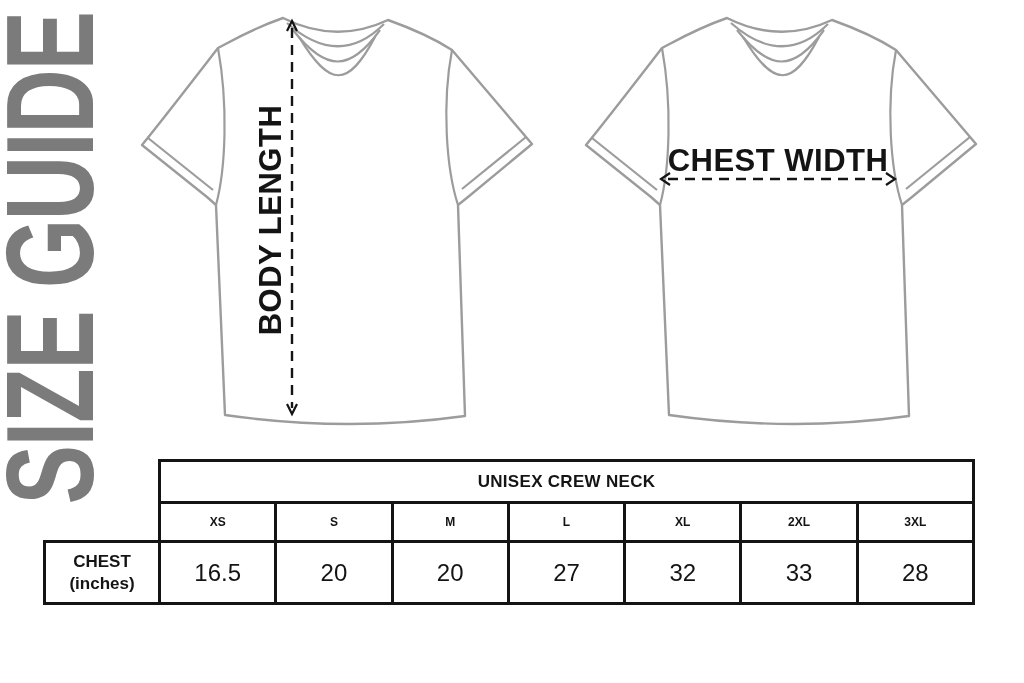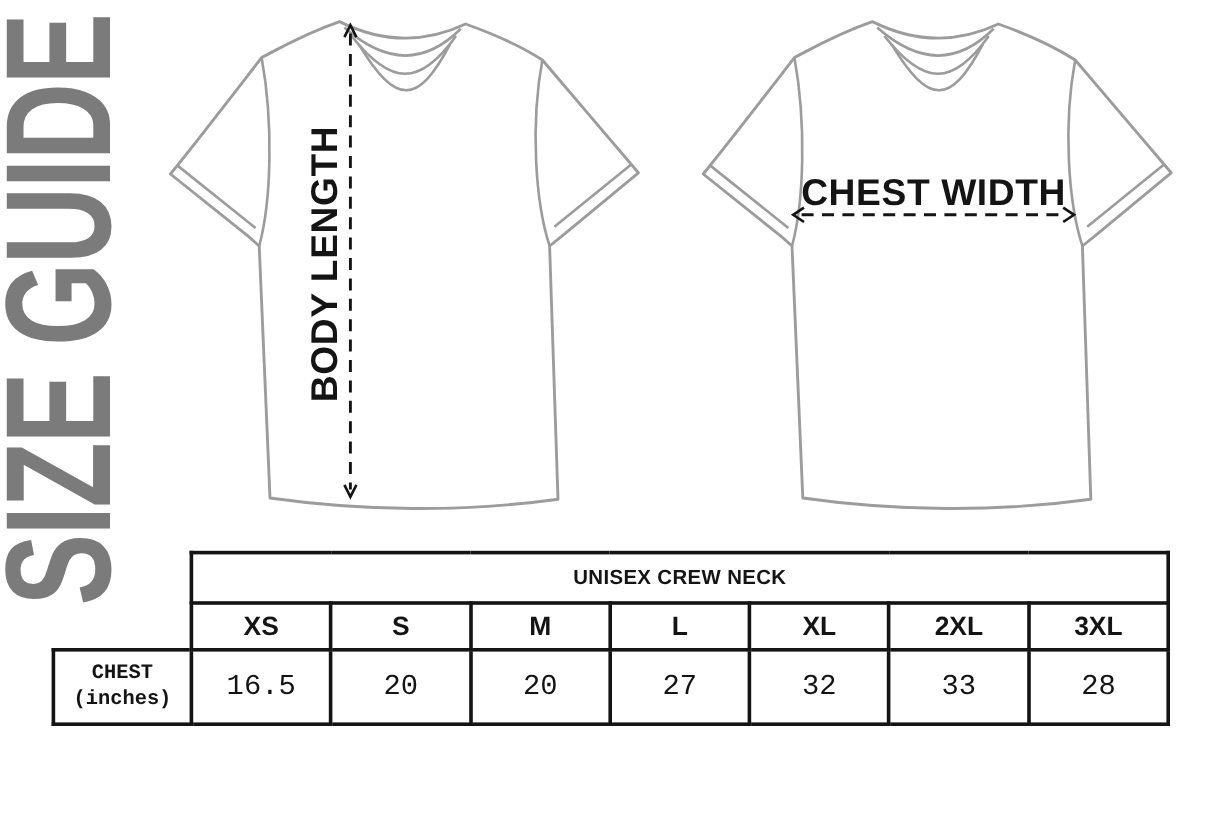--- a/index.html
+++ b/index.html
@@ -40,24 +40,24 @@
     font-family:"Liberation Sans", sans-serif;
     font-weight:bold;font-size:31px;fill:var(--ink);letter-spacing:0.5px;
   }
   
   .size-table{position:absolute;left:43px;top:445px;margin-top:14px;}
   table{border-collapse:collapse;table-layout:fixed;width:932px;}
   td{border:3px solid var(--ink);padding:0;text-align:center;vertical-align:middle;color:var(--ink);}
   td.ghost{border:none;background:transparent;}
   tr.r-title{height:42px;}
   tr.r-sizes{height:39px;}
-  tr.r-chest{height:62px;font-family:Liberation Mono, monospace;}
+  tr.r-chest{height:62px;}
   tr.r-length{height:60px;}
   .t-title{font-size:17px;font-weight:bold;letter-spacing:0.3px;}
-  .t-size{font-size:22px;font-weight:bold;}
+  .t-size{font-size:12px;font-weight:bold;}
   .t-val{font-size:24px;font-weight:normal;}
   .t-rowlabel{font-size:17px;font-weight:bold;line-height:1.25;}
 </style>
 </head>
 <body>
 
 <div id="stage">
 
   <div class="vtitle-wrap">
     <div class="vtitle">SIZE GUIDE</div>

